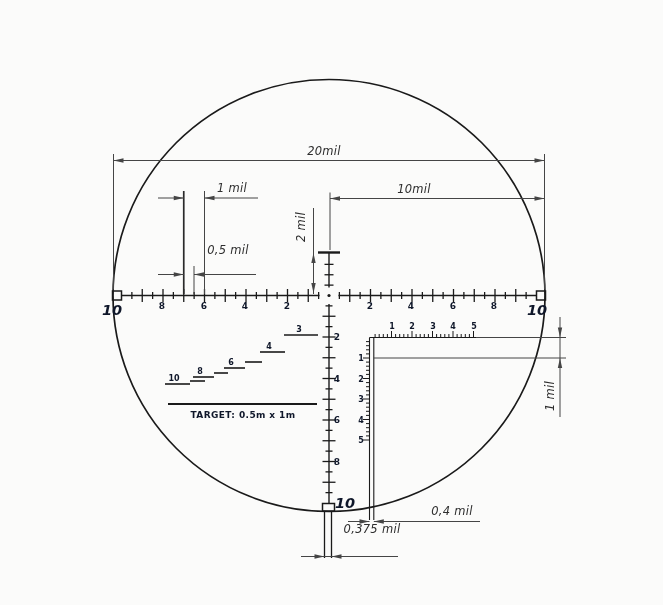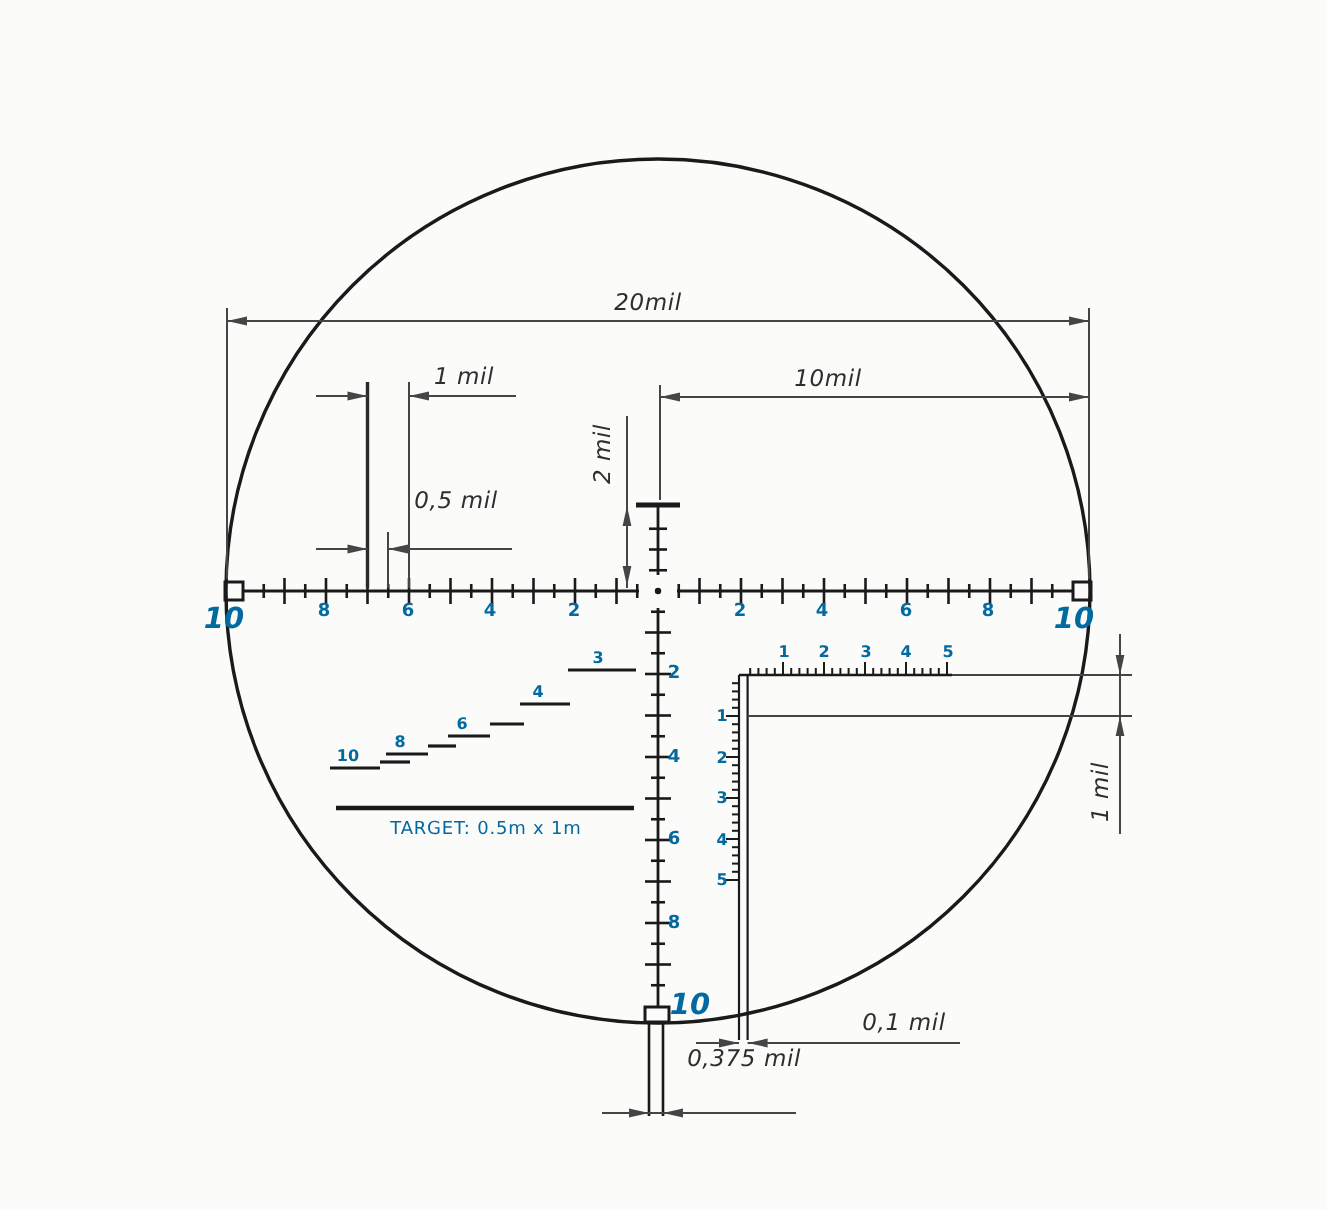--- a/index.html
+++ b/index.html
@@ -2,27 +2,27 @@
 <html><head>
 <meta charset="utf-8">
 <style>
   html,body{margin:0;padding:0;}
   body{background:#e8e8e8;}
   #stage{
     position:relative;width:663px;height:605px;background:#fbfbfa;
     overflow:hidden;font-family:"DejaVu Sans",sans-serif;
   }
   #blueprint{position:absolute;left:0;top:0;}
-  .lbl{position:absolute;transform:translate(-50%,-50%);color:#0369a1;white-space:nowrap;}
+  .lbl{position:absolute;transform:translate(-50%,-50%);color:#0f172a;white-space:nowrap;}
   .num{font-size:9px;font-weight:700;}
   .num-sm{font-size:8px;font-weight:700;}
   .ten{font-size:14.5px;font-weight:700;font-style:italic;}
   .dim{font-size:11.5px;font-style:italic;color:#2e2e2e;letter-spacing:.3px;}
   .dim.rot{transform:translate(-50%,-50%) rotate(-90deg);}
-  .target{font-size:9px;font-weight:400;letter-spacing:.4px;text-align:center;}
+  .target{font-size:9px;font-weight:700;letter-spacing:.4px;text-align:center;}
   .caption{font-size:19px;color:#1d1d1d;font-family:"Liberation Sans","DejaVu Sans",sans-serif;}
 </style>
 </head>
 <body>
 
 <div id="stage">
 
   <svg id="blueprint" width="663" height="605" viewBox="0 0 663 605">
     <g id="g-circle">
         <circle cx="329" cy="295.5" r="216" fill="none" stroke="#1a1a1a" stroke-width="1.7"></circle>
@@ -247,16 +247,16 @@
   <span class="lbl num-sm" style="left:299px;top:329px">3</span>
 
   <span class="lbl target" style="left:243px;top:415px">TARGET:  0.5m  x  1m</span>
 
   <span class="lbl dim" style="left:324px;top:151px">20mil</span>
   <span class="lbl dim" style="left:414px;top:189px">10mil</span>
   <span class="lbl dim" style="left:232px;top:188px">1 mil</span>
   <span class="lbl dim" style="left:228px;top:250px">0,5 mil</span>
   <span class="lbl dim rot" style="left:301px;top:227px">2 mil</span>
   <span class="lbl dim rot" style="left:550px;top:396px">1 mil</span>
-  <span class="lbl dim" style="left:452px;top:511px">0,1 mil</span>
+  <span class="lbl dim" style="left:452px;top:511px">0,4 mil</span>
   <span class="lbl dim" style="left:372px;top:529px">0,375 mil</span>
 
 </div>
 
 </body></html>

